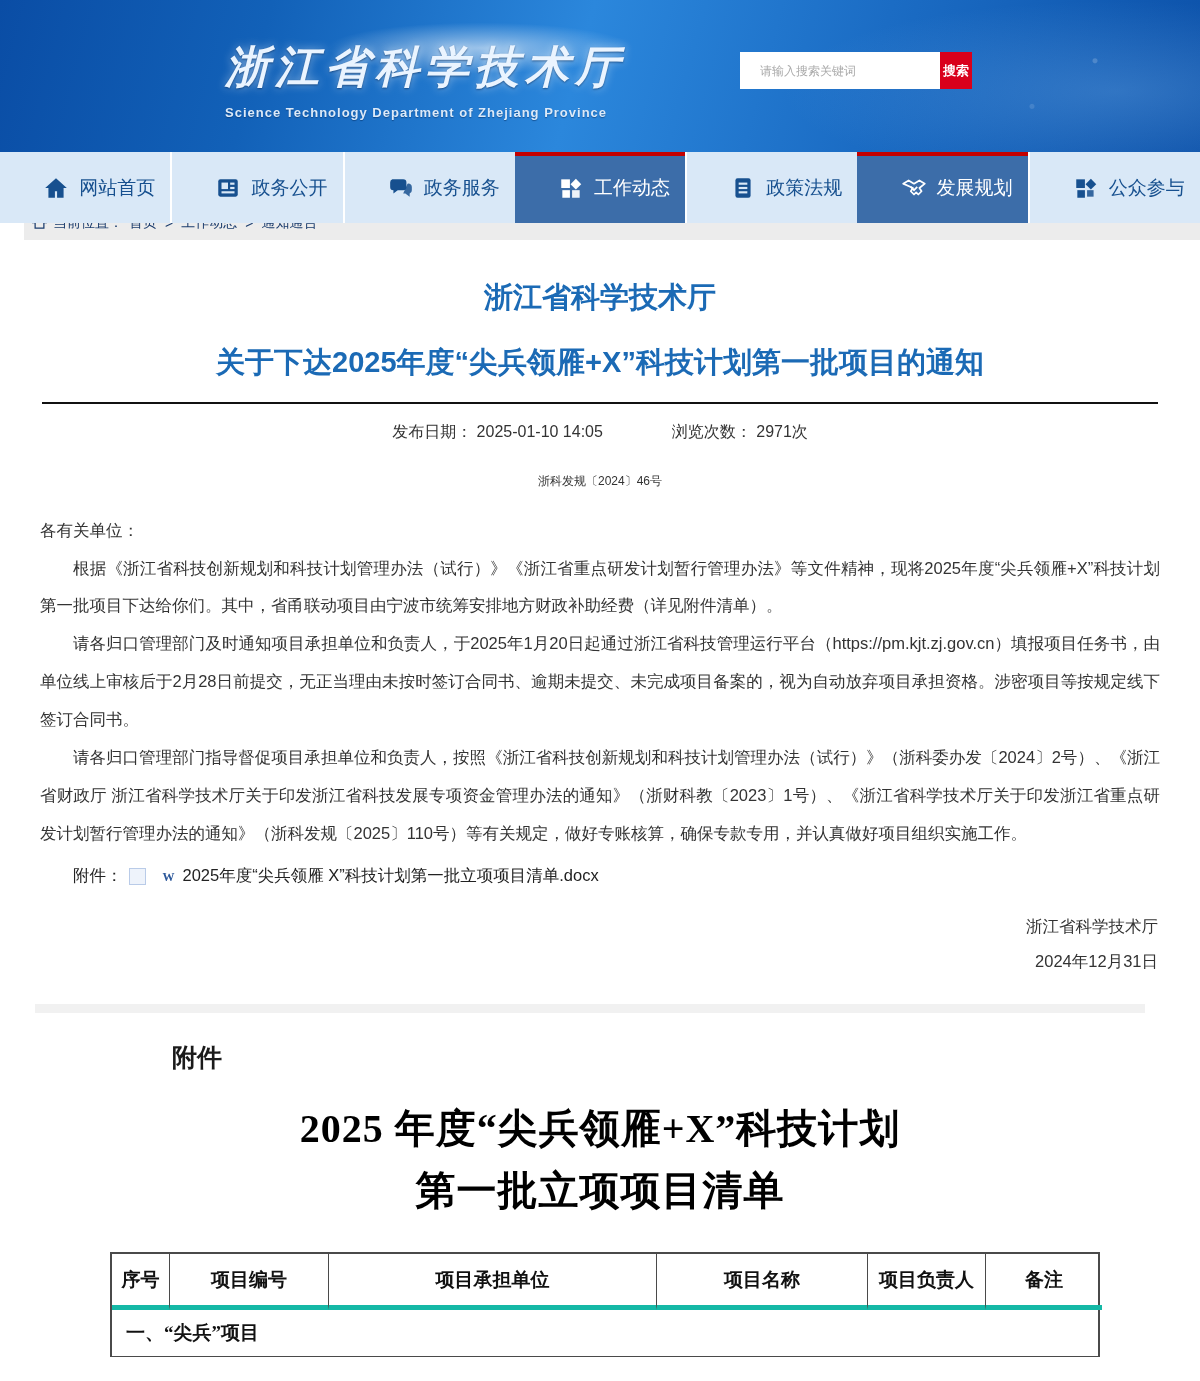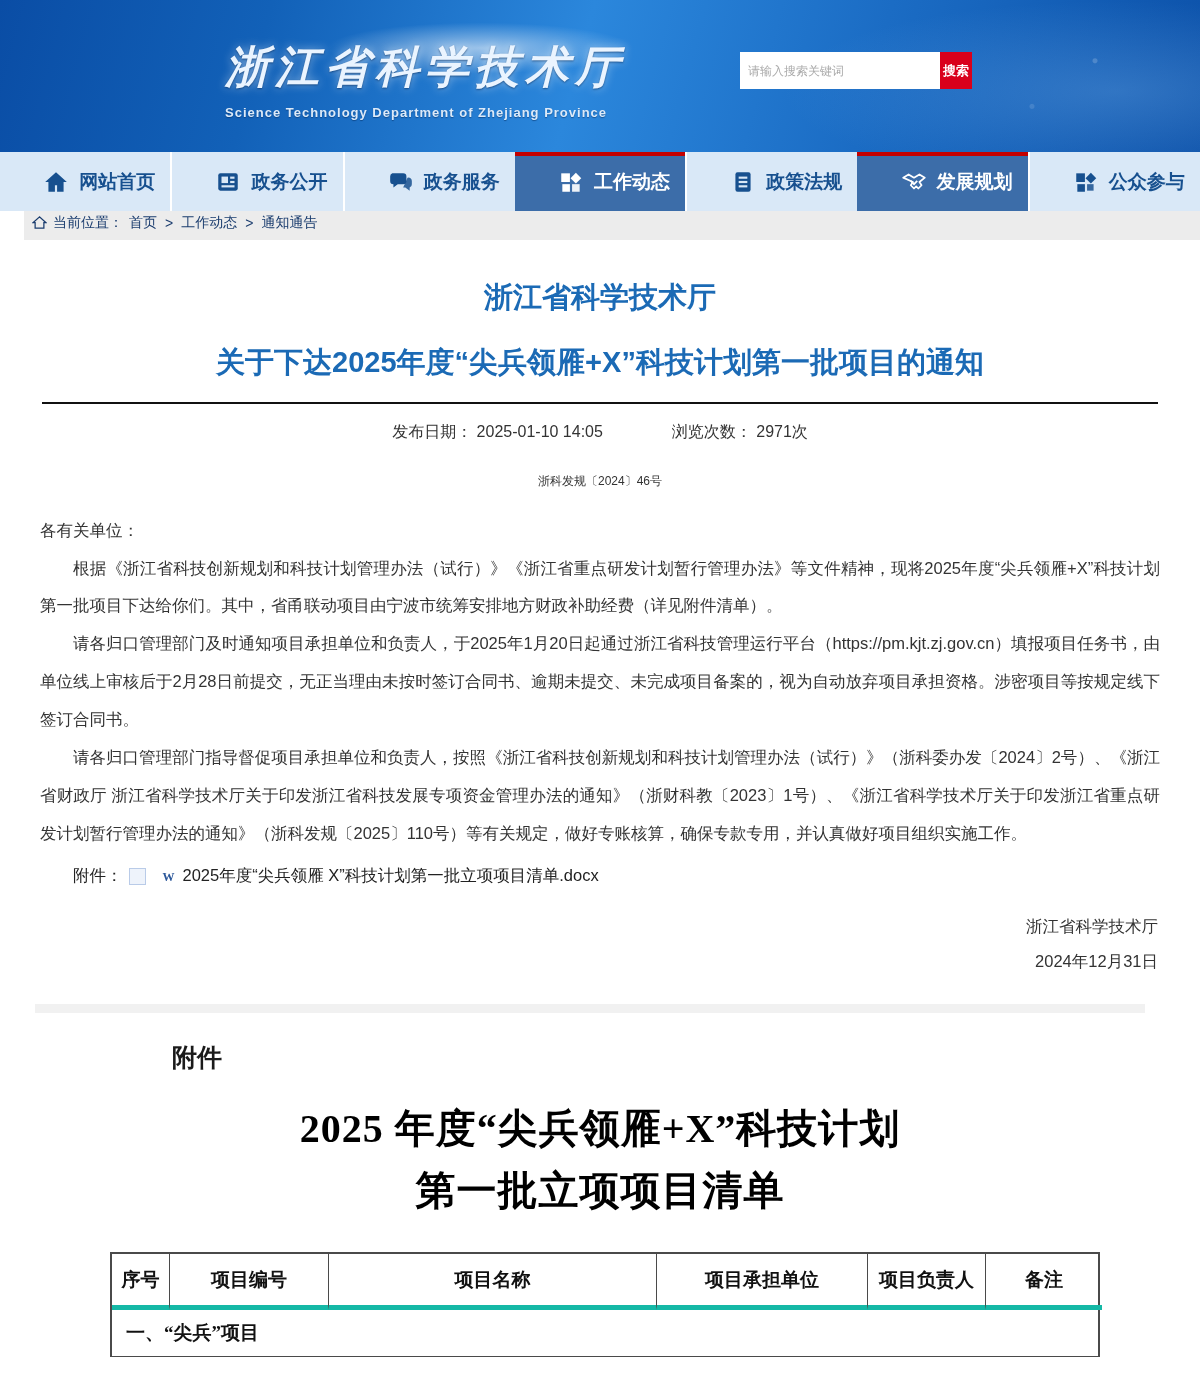--- a/index.html
+++ b/index.html
@@ -26,34 +26,34 @@
       radial-gradient(ellipse at 80% 60%, rgba(110,170,230,.35), transparent 70%);
   }
   .logo-wrap { position:absolute; left:225px; top:38px; color:#fff; z-index:2; }
   .logo-cn {
     font-size:44px; font-weight:bold; font-style:italic; letter-spacing:6px;
     color:#eaf4ff; text-shadow:0 1px 2px rgba(0,40,90,.6), 0 0 10px rgba(255,255,255,.5);
   }
   .logo-en { font-size:13px; font-weight:bold; letter-spacing:1px; color:#dceaf9; margin-top:8px; text-shadow:0 1px 1px rgba(0,40,90,.5); }
   .search-wrap { position:absolute; left:740px; top:52px; width:232px; height:37px; display:flex; z-index:2; }
   .search-input {
-    flex:1; border:none; outline:none; background:#fff; padding:0 8px;
+    flex:1; border:none; outline:none; background:#fff; padding:0 20px;
     font-size:12px; color:#14532d; height:37px;
   }
   .search-input::placeholder { color:#aaa; }
   .search-btn {
     width:32px; height:37px; background:#d9001b; color:#fff; border:none;
     font-size:13px; font-weight:bold; cursor:pointer;
   }
   
   .nav { display:flex; height:53px; background:#d9e8f7; }
   .nav-item {
     flex:1; display:flex; align-items:center; justify-content:center; gap:10px;
-    background:#d9e8f7; color:#17508f; font-size:19px; font-weight:bold;
-    border-left:2px solid #fff; cursor:pointer; position:relative; height:59px;padding-left:28px;
+    background:#d9e8f7; color:#17508f; font-size:19px; font-weight:normal;
+    border-left:2px solid #fff; cursor:pointer; position:relative; height:71px;padding-left:28px;
   }
   .nav-item:first-child { border-left:none; }
   .nav-item.active { background:#3c6da9; color:#fff; border-left:none; }
   .nav-item.active::before { content:""; position:absolute; top:0; left:0; right:0; height:4px; background:#c40000; }
   .nav-ico { width:26px; height:26px; display:block; }
   
   .crumb {
     height:35px; background:#ececec; display:flex; align-items:center;
     padding-left:8px; font-size:14px; color:#1a3c6e; gap:6px;margin-left:24px;
   }
@@ -214,22 +214,22 @@
   <div class="doc-head">附件</div>
   <div class="doc-title">
     <div>2025 年度“尖兵领雁+X”科技计划</div>
     <div>第一批立项项目清单</div>
   </div>
 
   <div class="doc-table">
     <div class="t-row t-head">
       <div class="t-cell">序号</div>
       <div class="t-cell">项目编号</div>
+      <div class="t-cell">项目承担单位</div>
       <div class="t-cell">项目名称</div>
-      <div class="t-cell">项目承担单位</div>
       <div class="t-cell">项目负责人</div>
       <div class="t-cell">备注</div>
     </div>
     <div class="t-section">一、“尖兵”项目</div>
 
   </div>
 
 </div>
 
 </body></html>

